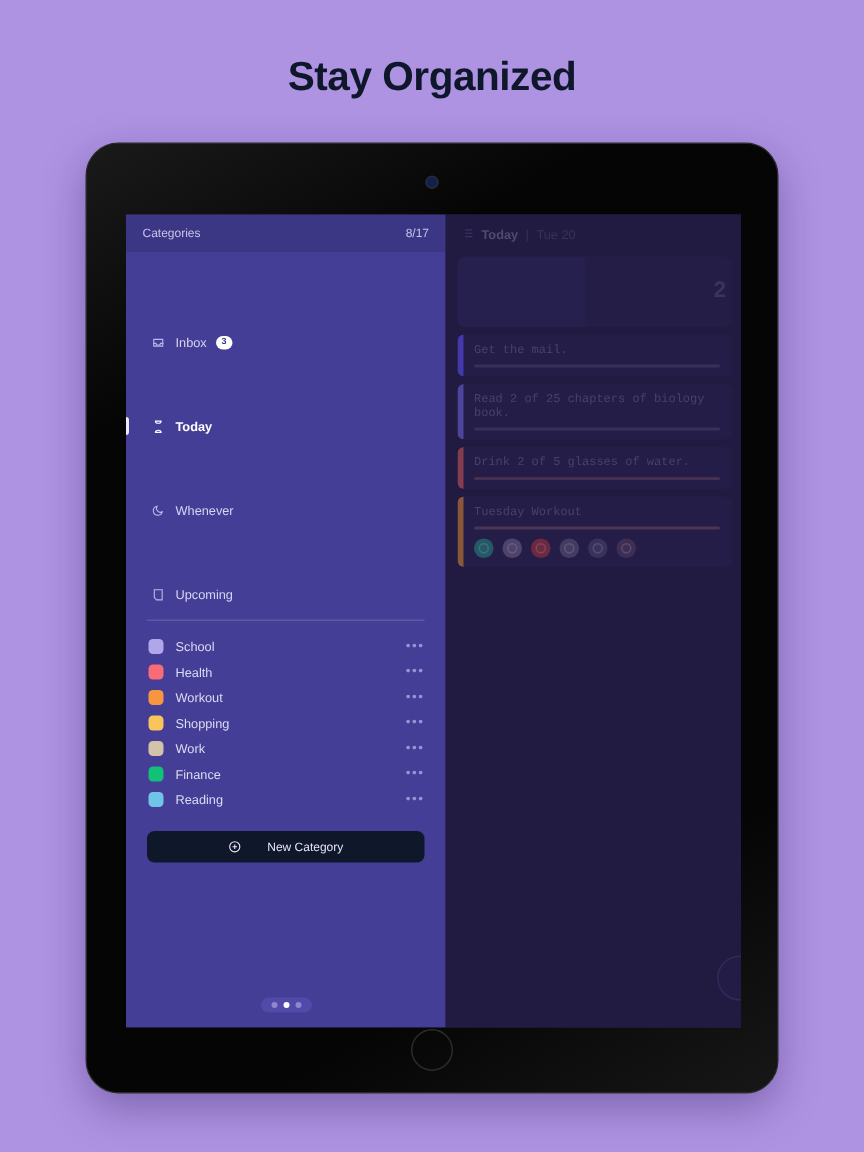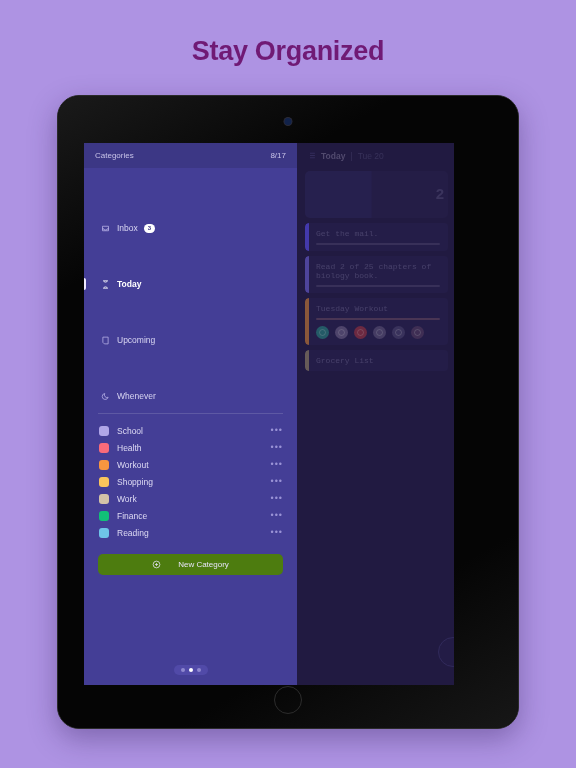--- a/index.html
+++ b/index.html
@@ -7,21 +7,21 @@
     width:576px; height:768px;
     background:#ae93e3;
     font-family:"Liberation Sans", sans-serif;
     overflow:hidden;
   }
   .page { position:relative; width:576px; height:768px; }
 
   .headline {
     position:absolute; top:36px; left:0; width:576px;
     text-align:center;
-    font-size:27px; font-weight:bold; color:#701a75;
+    font-size:27px; font-weight:bold; color:#0f172a;
     letter-spacing:-0.3px;
   }
 
   
   .tablet {
     position:absolute; left:57px; top:95px;
     width:462px; height:634px;
     background:#070707;
     border-radius:22px;
     box-shadow:0 10px 28px rgba(40,20,80,.35);
@@ -41,21 +41,21 @@
   }
   .home-btn {
     position:absolute; bottom:14px; left:50%; transform:translateX(-50%);
     width:28px; height:28px; border-radius:50%;
     border:1px solid #2c2c2c;
   }
 
   
   .screen {
     position:absolute; left:26px; top:47px;
-    width:370px; height:542px;
+    width:410px; height:542px;
     overflow:hidden;
     background:#2a2350;
     display:flex;
   }
 
   
   .sidebar {
     width:213px; height:100%;
     background:#443e96;
     position:relative;
@@ -117,21 +117,21 @@
     margin-right:8px; flex:0 0 10px;
   }
   .cat-name { flex:1; }
   .dots {
     color:#9a93d6; font-size:9px; letter-spacing:1px; line-height:1;
   }
 
   .new-cat {
     margin:13px 14px 0 14px;
     height:21px;
-    background:#4d7c0f;
+    background:#0f172a;
     border-radius:5px;
     display:flex; align-items:center; justify-content:center;
     gap:17px;
     color:#e7e4f8; font-size:8px;
   }
   .plus-ico svg { width:9px; height:9px; display:block; }
 
   .pager {
     position:absolute; bottom:10px; left:50%; transform:translateX(-50%);
     background:#514aa8; border-radius:7px;
@@ -242,33 +242,33 @@
                 <svg viewBox="0 0 24 24" fill="none" stroke="currentColor" stroke-width="2">
                   <path d="M6 2h12M6 22h12M7 2c0 5 10 5 10 0M7 22c0-5 10-5 10 0"></path>
                 </svg>
               </span>
               <span>Today</span>
             </div>
 
             <div class="nav-item">
               <span class="nav-ico">
                 <svg viewBox="0 0 24 24" fill="none" stroke="currentColor" stroke-width="2">
+                  <path d="M19 14A8 8 0 1 1 10 4a7 7 0 0 0 9 10z"></path>
+                </svg>
+              </span>
+              <span>Whenever</span>
+            </div>
+
+            <div class="nav-item">
+              <span class="nav-ico">
+                <svg viewBox="0 0 24 24" fill="none" stroke="currentColor" stroke-width="2">
                   <path d="M5 3h14v18H9l-4-4z"></path>
                 </svg>
               </span>
               <span>Upcoming</span>
-            </div>
-
-            <div class="nav-item">
-              <span class="nav-ico">
-                <svg viewBox="0 0 24 24" fill="none" stroke="currentColor" stroke-width="2">
-                  <path d="M19 14A8 8 0 1 1 10 4a7 7 0 0 0 9 10z"></path>
-                </svg>
-              </span>
-              <span>Whenever</span>
             </div>
 
           </div>
 
           <div class="divider"></div>
 
           <div class="cat-list">
 
 
             <div class="cat-item">
@@ -355,39 +355,40 @@
             <div class="ttl">Get the mail.</div>
             <div class="prog"></div>
           </div>
 
           <div class="task">
             <span class="bar" style="background:#6a5fd0"></span>
             <div class="ttl">Read 2 of 25 chapters of biology book.</div>
             <div class="prog"></div>
           </div>
 
+          <div class="task">
+            <span class="bar" style="background:#b85563"></span>
+            <div class="ttl">Drink 2 of 5 glasses of water.</div>
+            <div class="prog" style="background:#5e4264"></div>
+          </div>
 
           <div class="task">
             <span class="bar" style="background:#c07a46"></span>
             <div class="ttl">Tuesday Workout</div>
             <div class="prog" style="background:#63496b"></div>
             <div class="icon-row">
               <span class="wk" style="background:#2f7f86"></span>
               <span class="wk" style="background:#6b5f8c"></span>
               <span class="wk" style="background:#96384f"></span>
               <span class="wk" style="background:#5d5480"></span>
               <span class="wk" style="background:#4d4676"></span>
               <span class="wk" style="background:#55406b"></span>
             </div>
           </div>
 
-          <div class="task">
-            <span class="bar" style="background:#8d8070"></span>
-            <div class="ttl">Grocery List</div>
-          </div>
 
           <div class="fab"></div>
           <div class="dim"></div>
 
         </div>
 
       </div>
     </div>
   </div>
 

